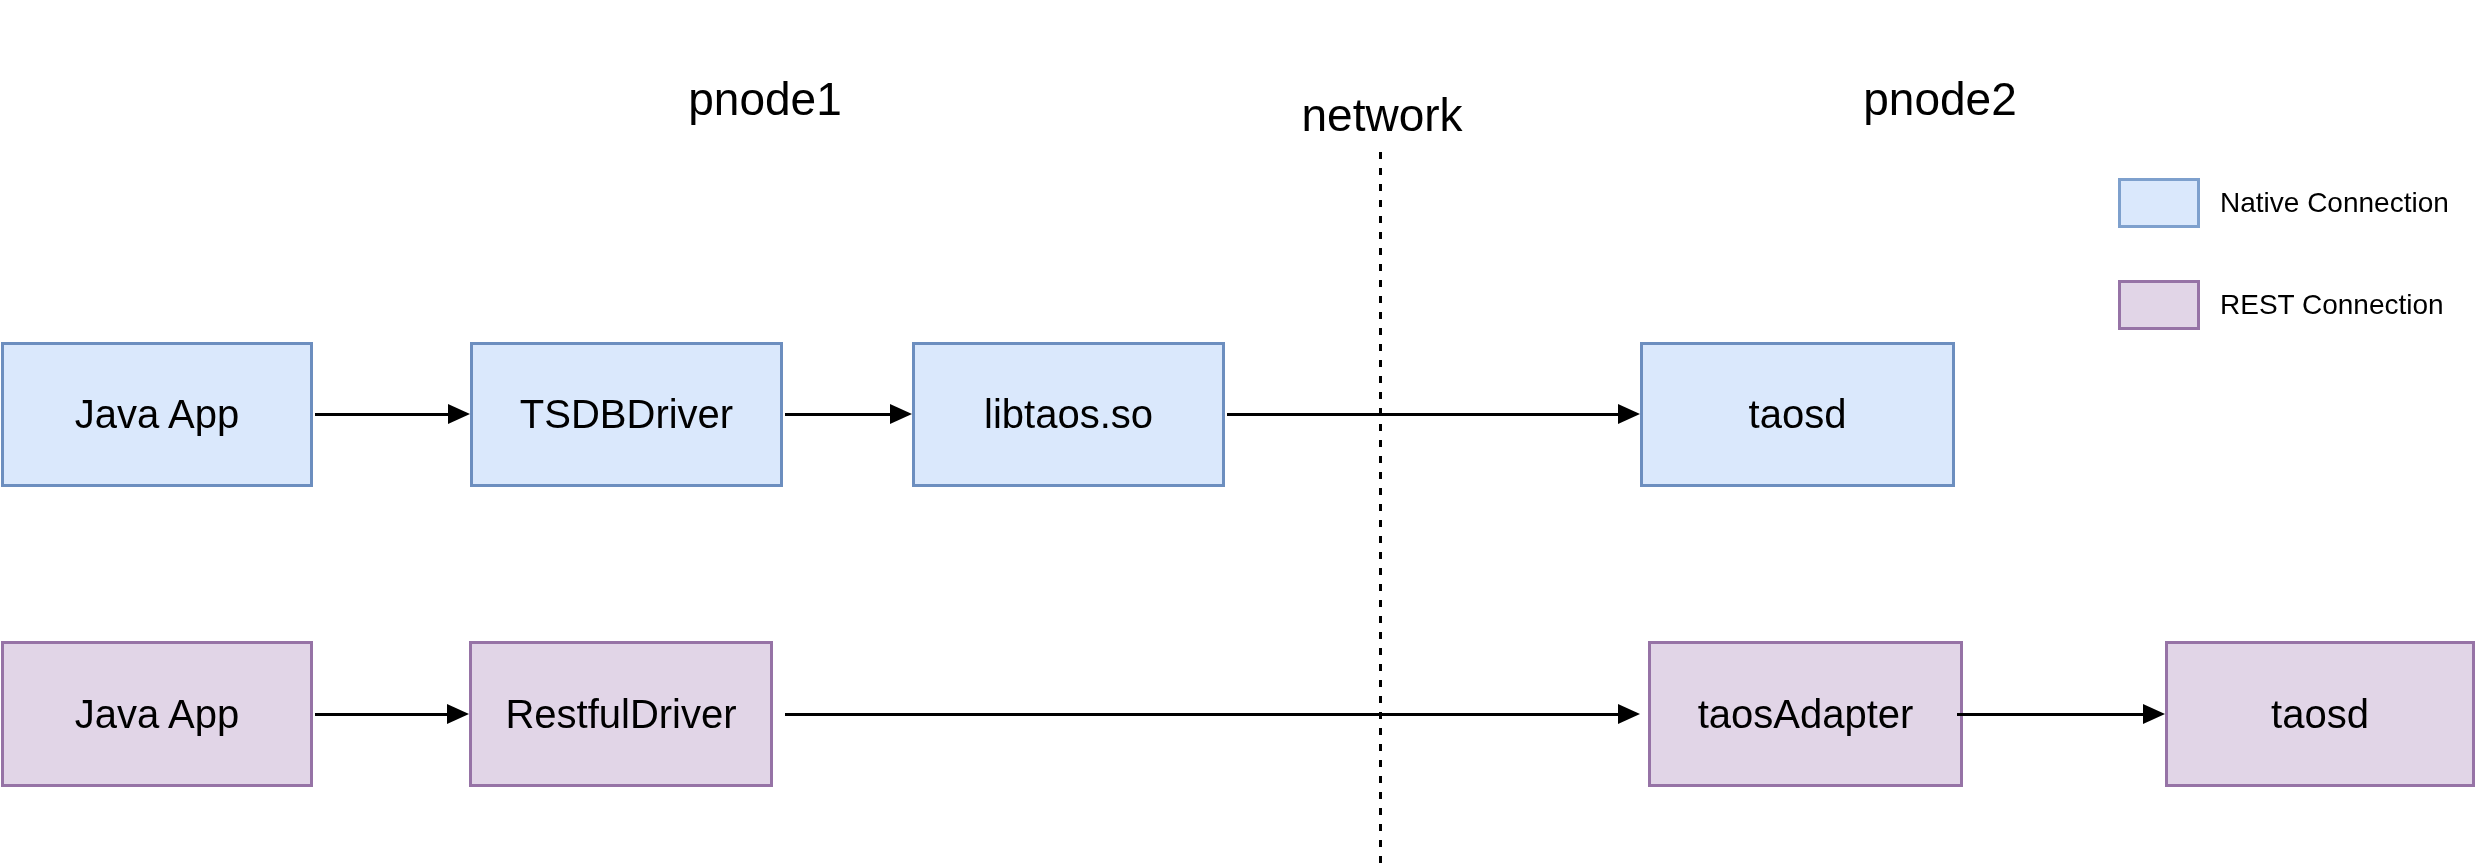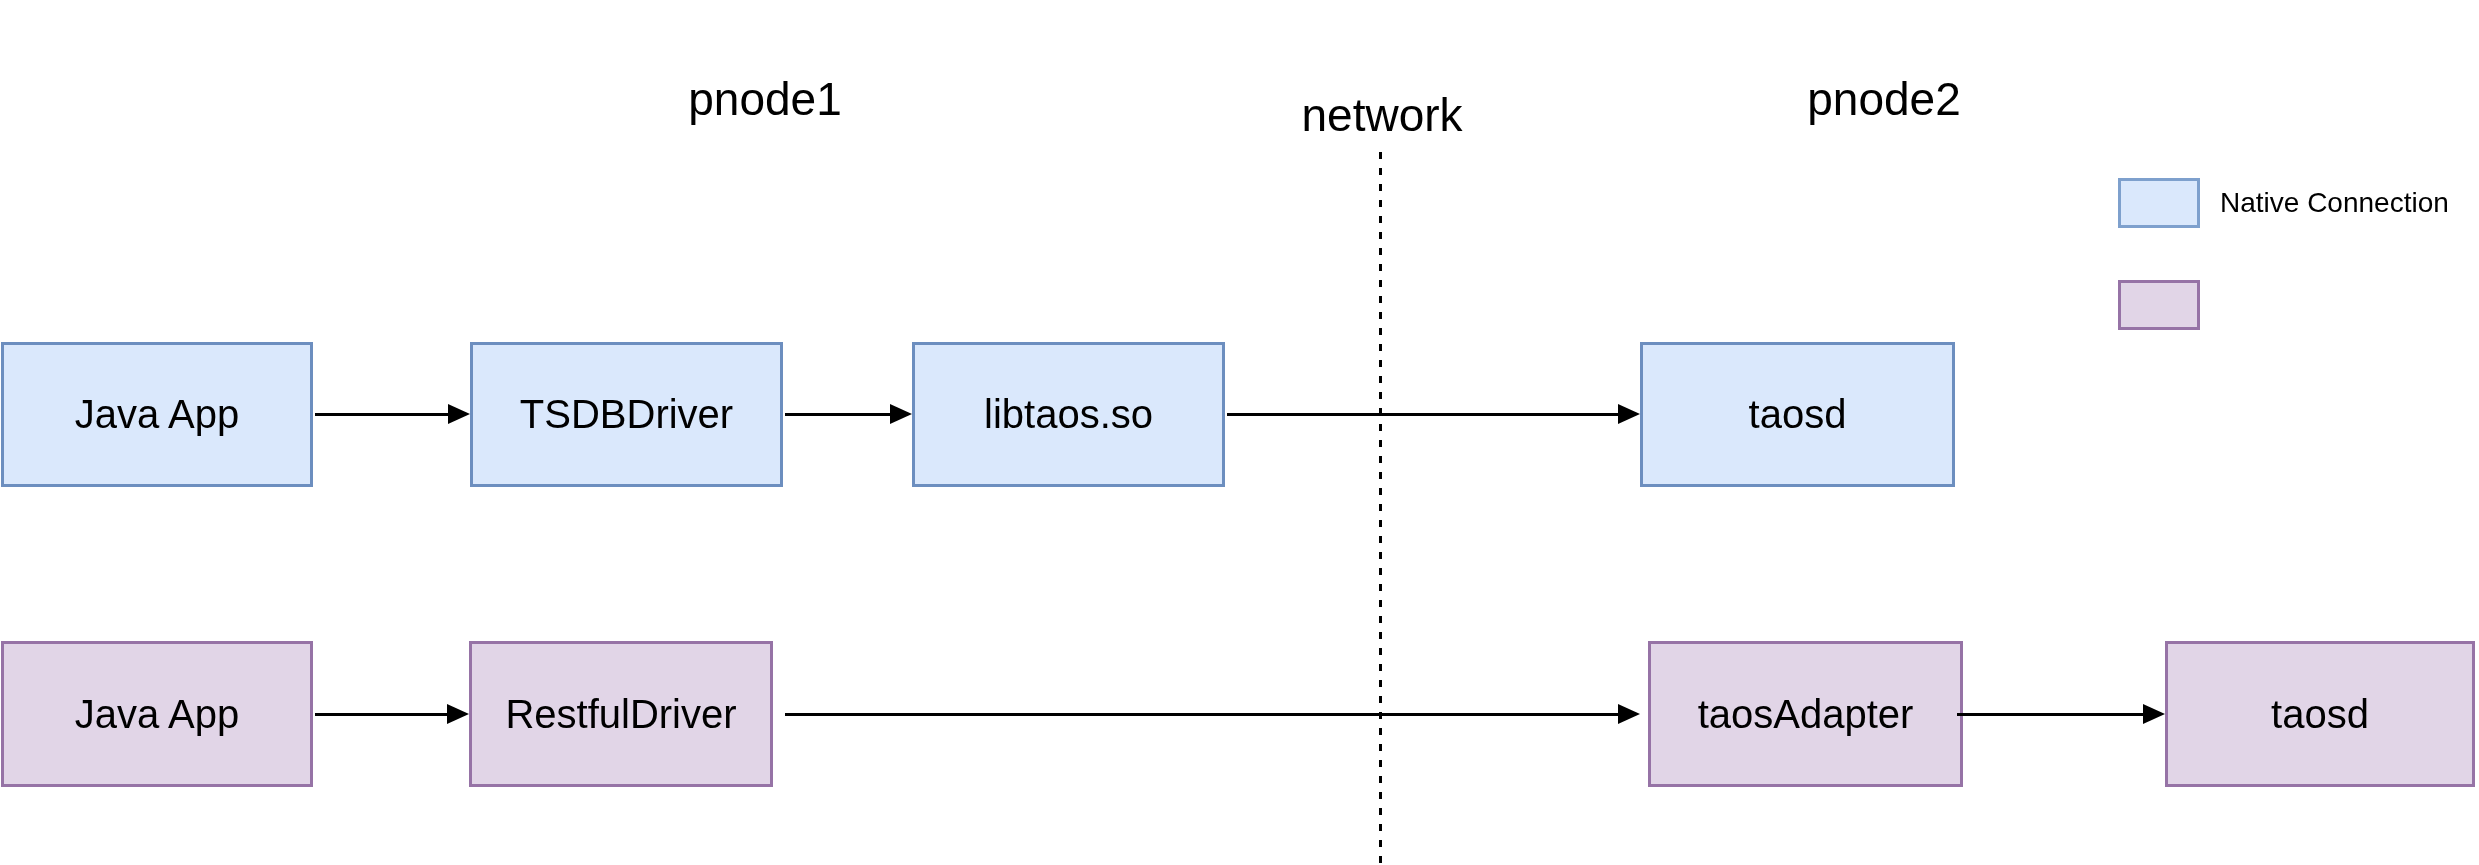--- a/index.html
+++ b/index.html
@@ -18,21 +18,21 @@
     position: absolute;
     top: 74px;
     transform: translateX(-50%);
     font-size: 46px;
     line-height: 1.1;
     color: #000000;
     white-space: nowrap;
   }
   .title-pnode1 { left: 765px; }
   .title-network { left: 1382px; margin-top: 16px; }
-  .title-pnode2 { left: 1884px; }
+  .title-pnode2 { left: 1940px; }
 
   
   .divider {
     position: absolute;
     left: 1379px;
     top: 152px;
     width: 3px;
     height: 713px;
     background: repeating-linear-gradient(to bottom, #000000 0 7px, transparent 7px 16px);
   }
@@ -158,15 +158,16 @@
     <span class="shaft"></span>
     <span class="head"></span>
   </div>
 
   <div class="legend-item legend-native">
     <span class="legend-swatch native"></span>
     <span class="legend-label">Native Connection</span>
   </div>
   <div class="legend-item legend-rest">
     <span class="legend-swatch rest"></span>
+    <span class="legend-label">REST Connection</span>
   </div>
 
 </div>
 
 </body></html>

